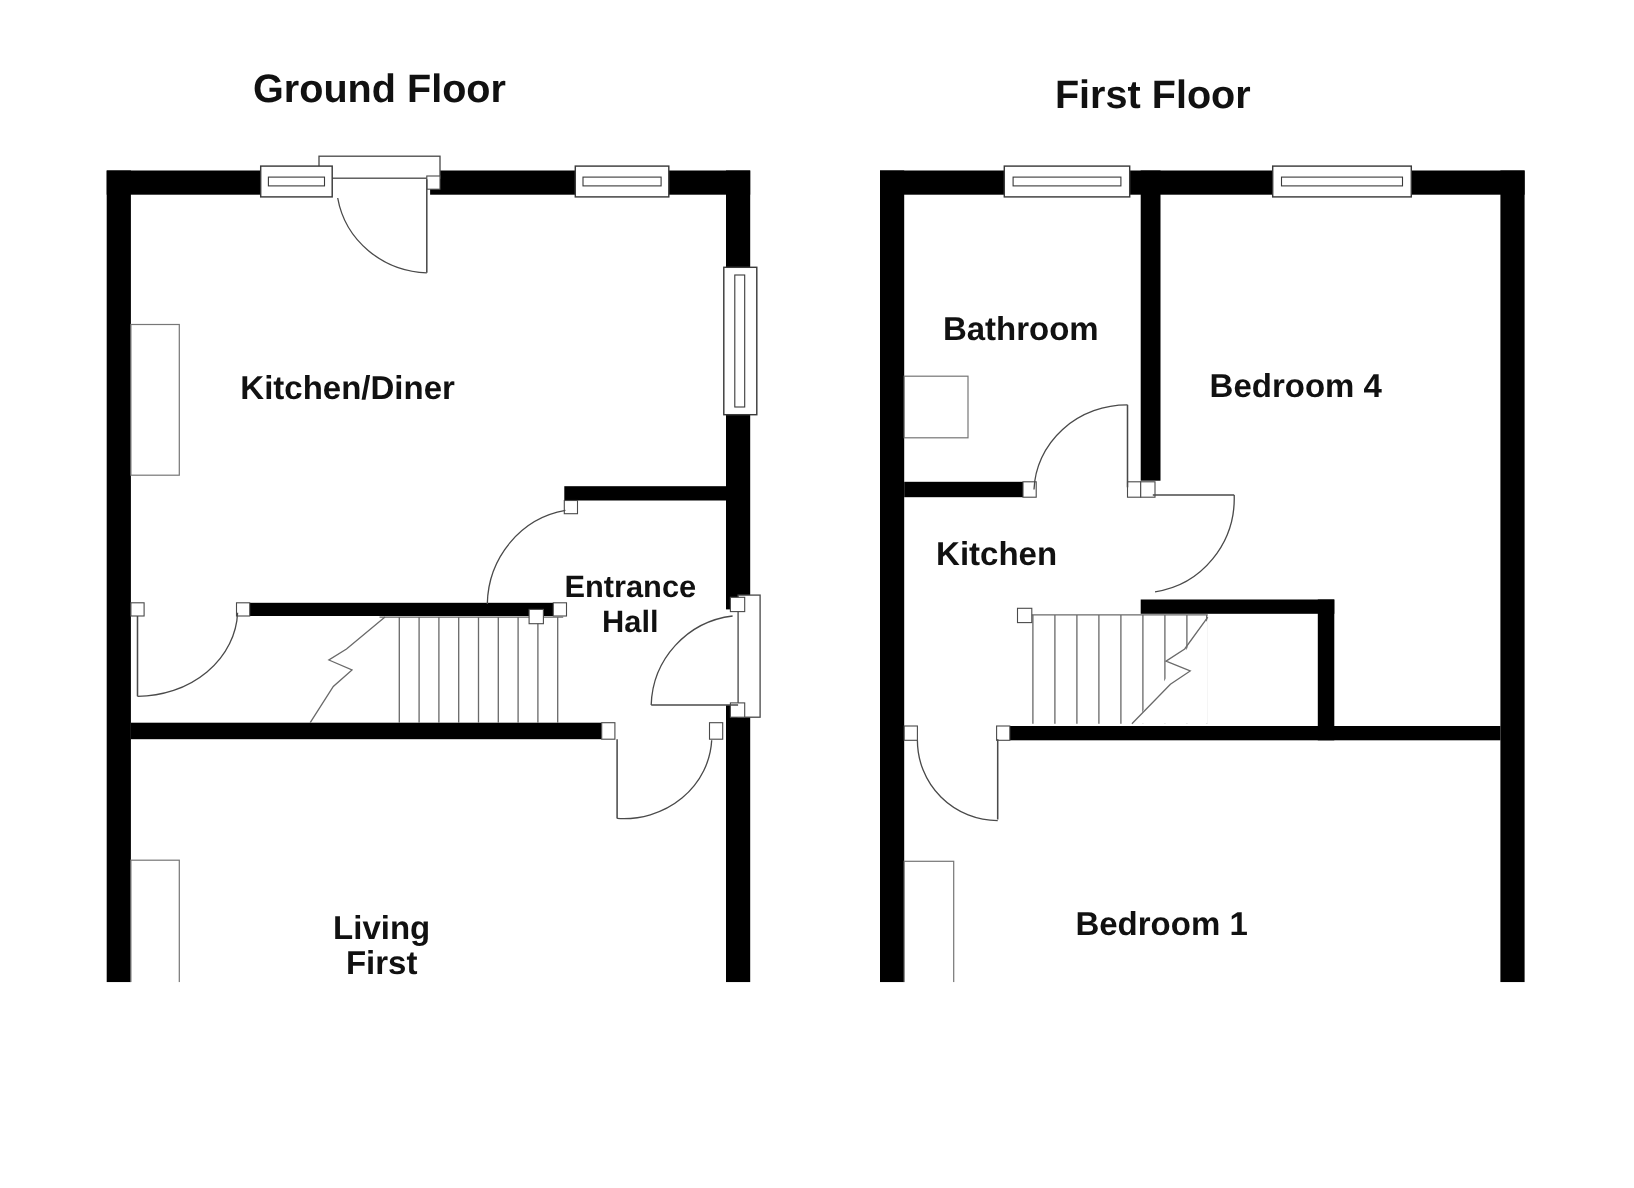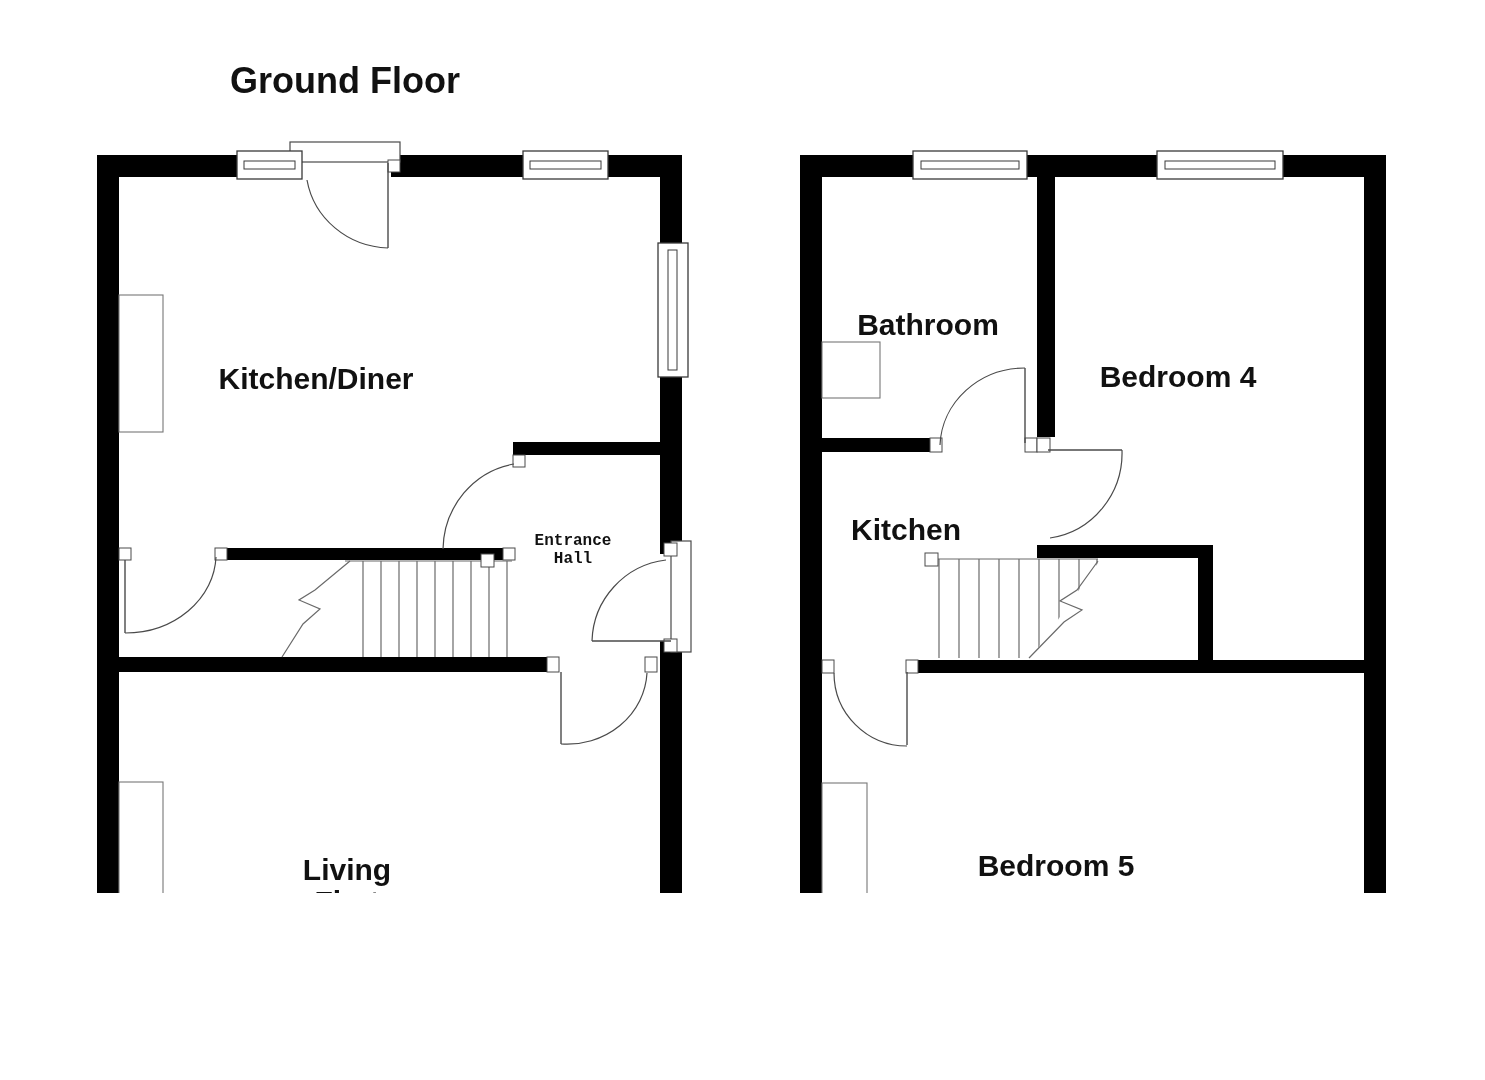--- a/index.html
+++ b/index.html
@@ -2,22 +2,22 @@
 <html><head>
 <meta charset="utf-8">
 <style>
   html,body{margin:0;padding:0;background:#ffffff;}
   #plan{position:relative;width:1485px;height:893px;background:#ffffff;overflow:hidden;
         font-family:"Liberation Sans","DejaVu Sans",sans-serif;}
   #plan svg{position:absolute;left:0;top:0;}
   .lbl{position:absolute;transform:translate(-50%,-50%);color:#111;font-weight:bold;
        text-align:center;white-space:pre-line;line-height:1.08;letter-spacing:0px;}
   .title{font-size:36px;}
-  .room{font-size:30px;margin-top:25px;}
-  .small{font-size:16px;line-height:1.15;font-family:Liberation Mono, monospace;}
+  .room{font-size:30px;}
+  .small{font-size:28px;line-height:1.15;}
 </style>
 </head>
 <body>
 
 <div id="plan">
 
 <svg width="1485" height="1080" viewBox="0 0 1485 1080">
 
   <g>
 
@@ -178,24 +178,25 @@
       <line x1="1079" y1="559" x2="1079" y2="658"></line>
       <line x1="1097" y1="559" x2="1097" y2="658"></line>
       <polygon points="1031,658 1098,563 1098,658" fill="#ffffff" stroke="none"></polygon>
       <path d="M 1098 561 L 1077 590 L 1060 601 L 1082 610 L 1064 622 L 1029 658"></path>
       <rect x="925" y="553" width="13" height="13" fill="#ffffff" stroke="#4a4a4a" stroke-width="1"></rect>
     </g>
   </g>
 </svg>
 
   <div class="lbl title" style="left:345px;top:81px;">Ground Floor</div>
+  <div class="lbl title" style="left:1048px;top:87px;">First Floor</div>
 
   <div class="lbl room" style="left:316px;top:354px;">Kitchen/Diner</div>
   <div class="lbl small" style="left:573px;top:550px;">Entrance
 Hall</div>
   <div class="lbl room" style="left:347px;top:861px;">Living
 First</div>
 
   <div class="lbl room" style="left:928px;top:300px;">Bathroom</div>
   <div class="lbl room" style="left:1178px;top:352px;">Bedroom 4</div>
   <div class="lbl room" style="left:906px;top:505px;">Kitchen</div>
-  <div class="lbl room" style="left:1056px;top:841px;">Bedroom 5</div>
+  <div class="lbl room" style="left:1056px;top:841px;">Bedroom 1</div>
 </div>
 
 </body></html>

